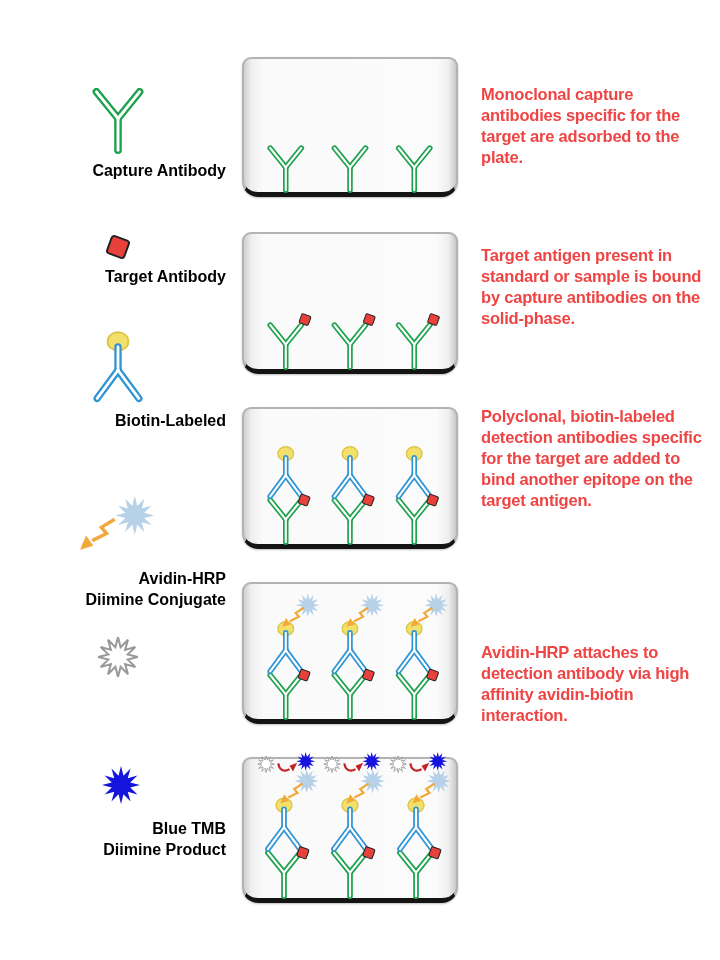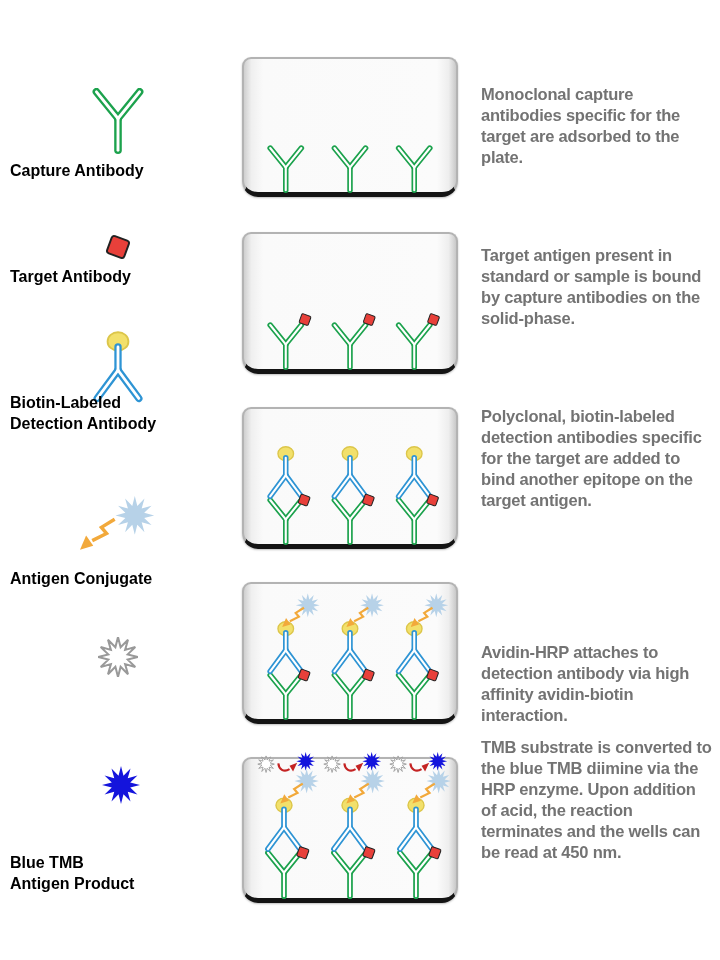--- a/index.html
+++ b/index.html
@@ -2,26 +2,26 @@
 <html style="--capture-green: #1CA24D; --antigen-red: #E8403A; --antigen-outline: #222222; --detection-blue: #2E94D4; --biotin-yellow: #F2E06B; --biotin-yellow-edge: #DCC64A; --avidin-star-blue: #B7D2E8; --hrp-arrow-orange: #F2A93B; --unreacted-tmb-outline: #999999; --tmb-blue: #1414DC; --reaction-arrow-red: #C42323;"><head>
 <meta charset="utf-8">
 <style>
   html,body{margin:0;padding:0;background:#ffffff;}
   #canvas{
     position:relative;width:720px;height:960px;background:#ffffff;overflow:hidden;
     font-family:"Liberation Sans",sans-serif;font-weight:bold;color:#000;
   }
   .abs{position:absolute;}
   .legend-label{
-    position:absolute;left:10px;width:216px;text-align:left;
+    position:absolute;left:10px;width:216px;text-align:right;
     font-size:16px;line-height:21px;color:#000;
   }
   .desc{
     position:absolute;left:481px;width:234px;
-    font-size:16.5px;line-height:21px;color:#737373;letter-spacing:-0.2px;
+    font-size:16.5px;line-height:21px;color:#ef4444;letter-spacing:-0.2px;
   }
   .well{
     position:absolute;left:242px;width:216px;height:142px;
     background:linear-gradient(90deg,#cfcfcf 0%,#efefef 3.5%,#fafafa 9%,#fbfbfb 91%,#eeeeee 96.5%,#c9c9c9 100%);
     border-style:solid;border-width:2px 2px 5px 2px;
     border-color:#b3b3b3 #b3b3b3 #141414 #b3b3b3;
     border-radius:9px 9px 16px 16px;
     box-sizing:border-box;
     box-shadow:0 1px 2px rgba(0,0,0,0.25);
   }
@@ -124,43 +124,43 @@
   <svg class="abs" style="left:104px;top:233px" width="28" height="28" viewBox="0 0 26 26">
       <use href="#s-antigen"></use>
     </svg>
   <div class="legend-label" style="top:266px">
     <div>Target Antibody</div>
   </div>
 
   <svg class="abs" style="left:91px;top:331px" width="54" height="76" viewBox="0 0 44 62">
       <use href="#s-detect-y"></use>
     </svg>
-  <div class="legend-label" style="top:392px">
+  <div class="legend-label" style="top:410px">
     <div>Biotin-Labeled</div>
-    <div>Detection Antibody</div>
   </div>
 
   <svg class="abs" style="left:76px;top:496px" width="84" height="62" viewBox="0 0 64 48">
     <use href="#s-star12" class="f-pale" x="30" y="0" width="30" height="30"></use>
     <use href="#s-zigzag" x="0" y="14" width="32" height="30"></use>
   </svg>
   <div class="legend-label" style="top:568px">
-    <div>Antigen Conjugate</div>
+    <div>Avidin-HRP</div>
+    <div>Diimine Conjugate</div>
   </div>
 
   <svg class="abs" style="left:98px;top:637px" width="40" height="40" viewBox="0 0 40 40">
     <use href="#s-star12" class="f-unreacted"></use>
     </svg>
 
   <svg class="abs" style="left:102px;top:766px" width="38" height="38" viewBox="0 0 40 40">
     <use href="#s-star12" class="f-tmbblue"></use>
     </svg>
-  <div class="legend-label" style="top:852px">
+  <div class="legend-label" style="top:818px">
     <div>Blue TMB</div>
-    <div>Antigen Product</div>
+    <div>Diimine Product</div>
   </div>
 
   <div class="well" style="top:57px;height:140px">
     <svg class="well-svg" width="212" height="145" viewBox="-108 -6 216 158">
       <use href="#stk1" x="-70"></use>
       <use href="#stk1" x="0"></use>
       <use href="#stk1" x="70"></use>
     </svg>
   </div>
 
@@ -193,15 +193,14 @@
       <use href="#stk5" x="-70"></use>
       <use href="#stk5" x="0"></use>
       <use href="#stk5" x="70"></use>
     </svg>
   </div>
 
   <div class="desc" style="top:84px">Monoclonal capture antibodies specific for the target are adsorbed to the plate.</div>
   <div class="desc" style="top:245px">Target antigen present in standard or sample is bound by capture antibodies on the solid-phase.</div>
   <div class="desc" style="top:406px">Polyclonal, biotin-labeled detection antibodies specific for the target are added to bind another epitope on the target antigen.</div>
   <div class="desc" style="top:642px">Avidin-HRP attaches to detection antibody via high affinity avidin-biotin interaction.</div>
-  <div class="desc" style="top:737px">TMB substrate is converted to the blue TMB diimine via the HRP enzyme. Upon addition of acid, the reaction terminates and the wells can be read at 450 nm.</div>
 
 </div>
 
 </body></html>

